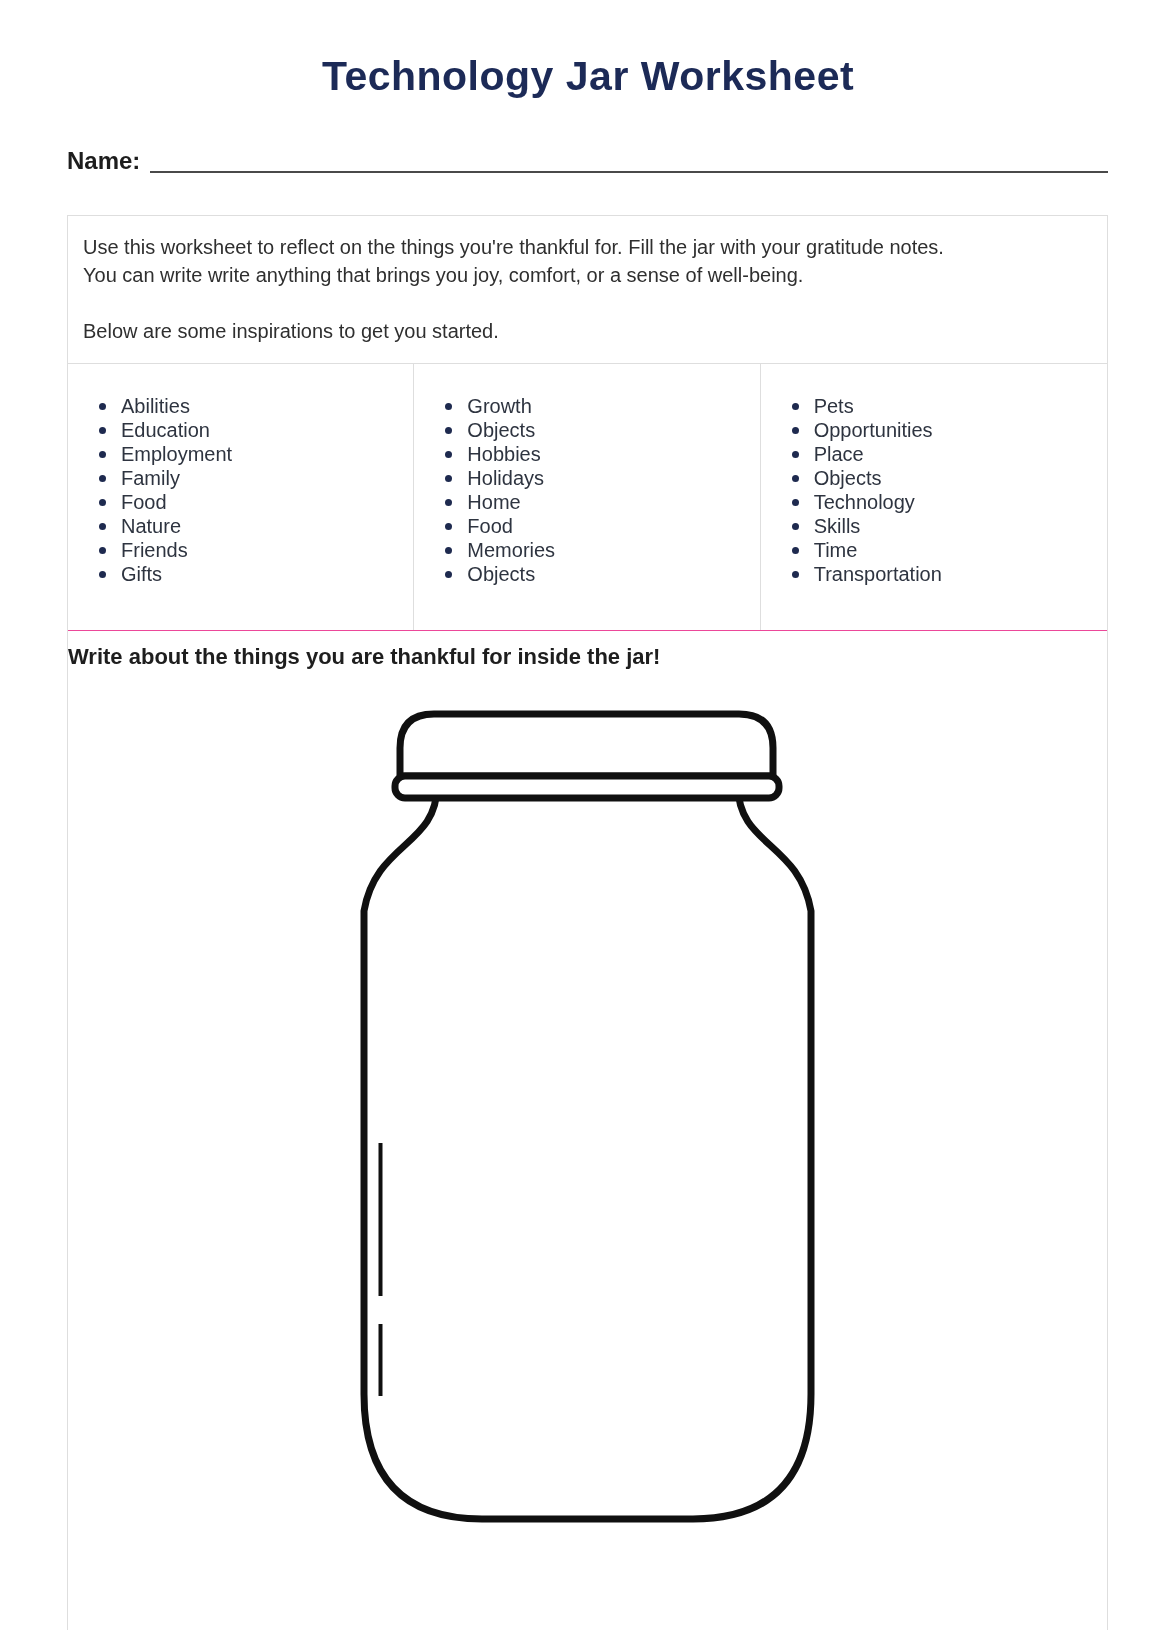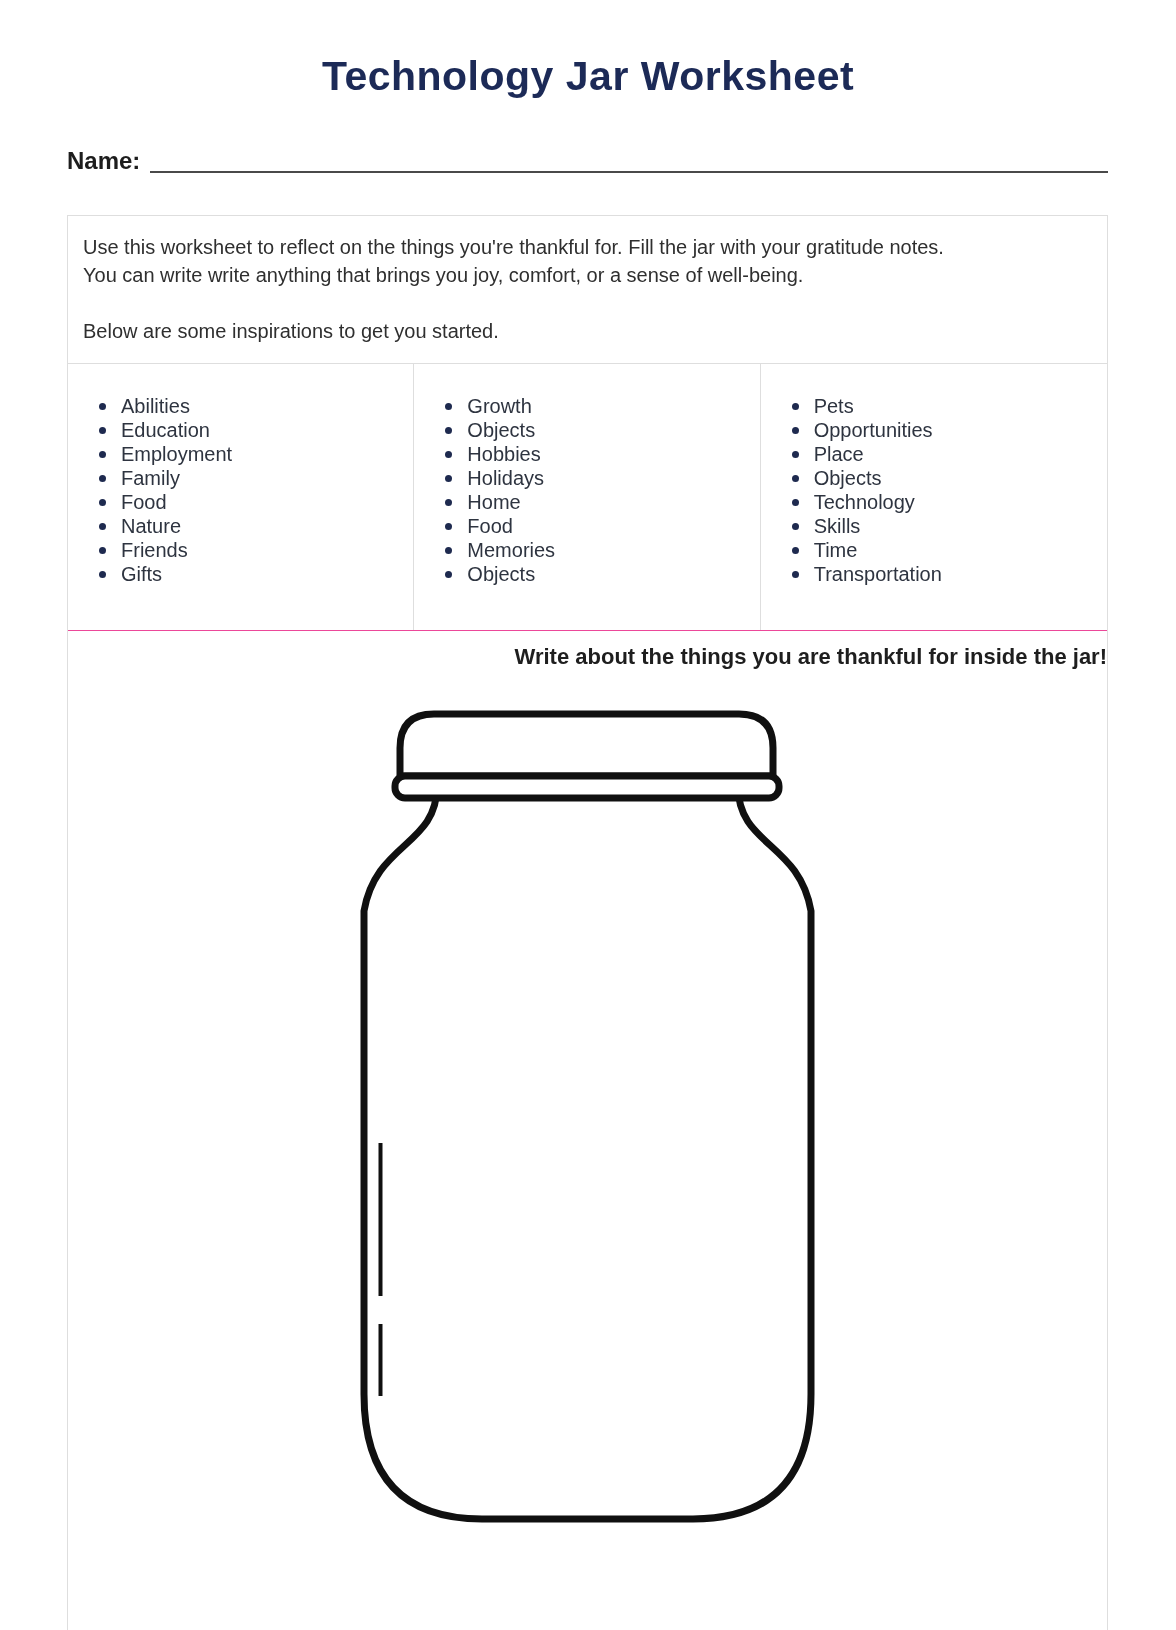--- a/index.html
+++ b/index.html
@@ -77,21 +77,21 @@
     position: absolute;
     left: 31px;
     top: 8.5px;
     width: 7px;
     height: 7px;
     border-radius: 50%;
     background: #1e2a4f;
   }
   .jar-section {
     padding-top: 13px;
-    text-align: right;
+    text-align: left;
   }
   .jar-heading {
     font-size: 22px;
     line-height: 26px;
     font-weight: bold;
     color: #1e1e1e;
   }
   svg.jar {
     display: block;
     margin: 36px auto 0;

